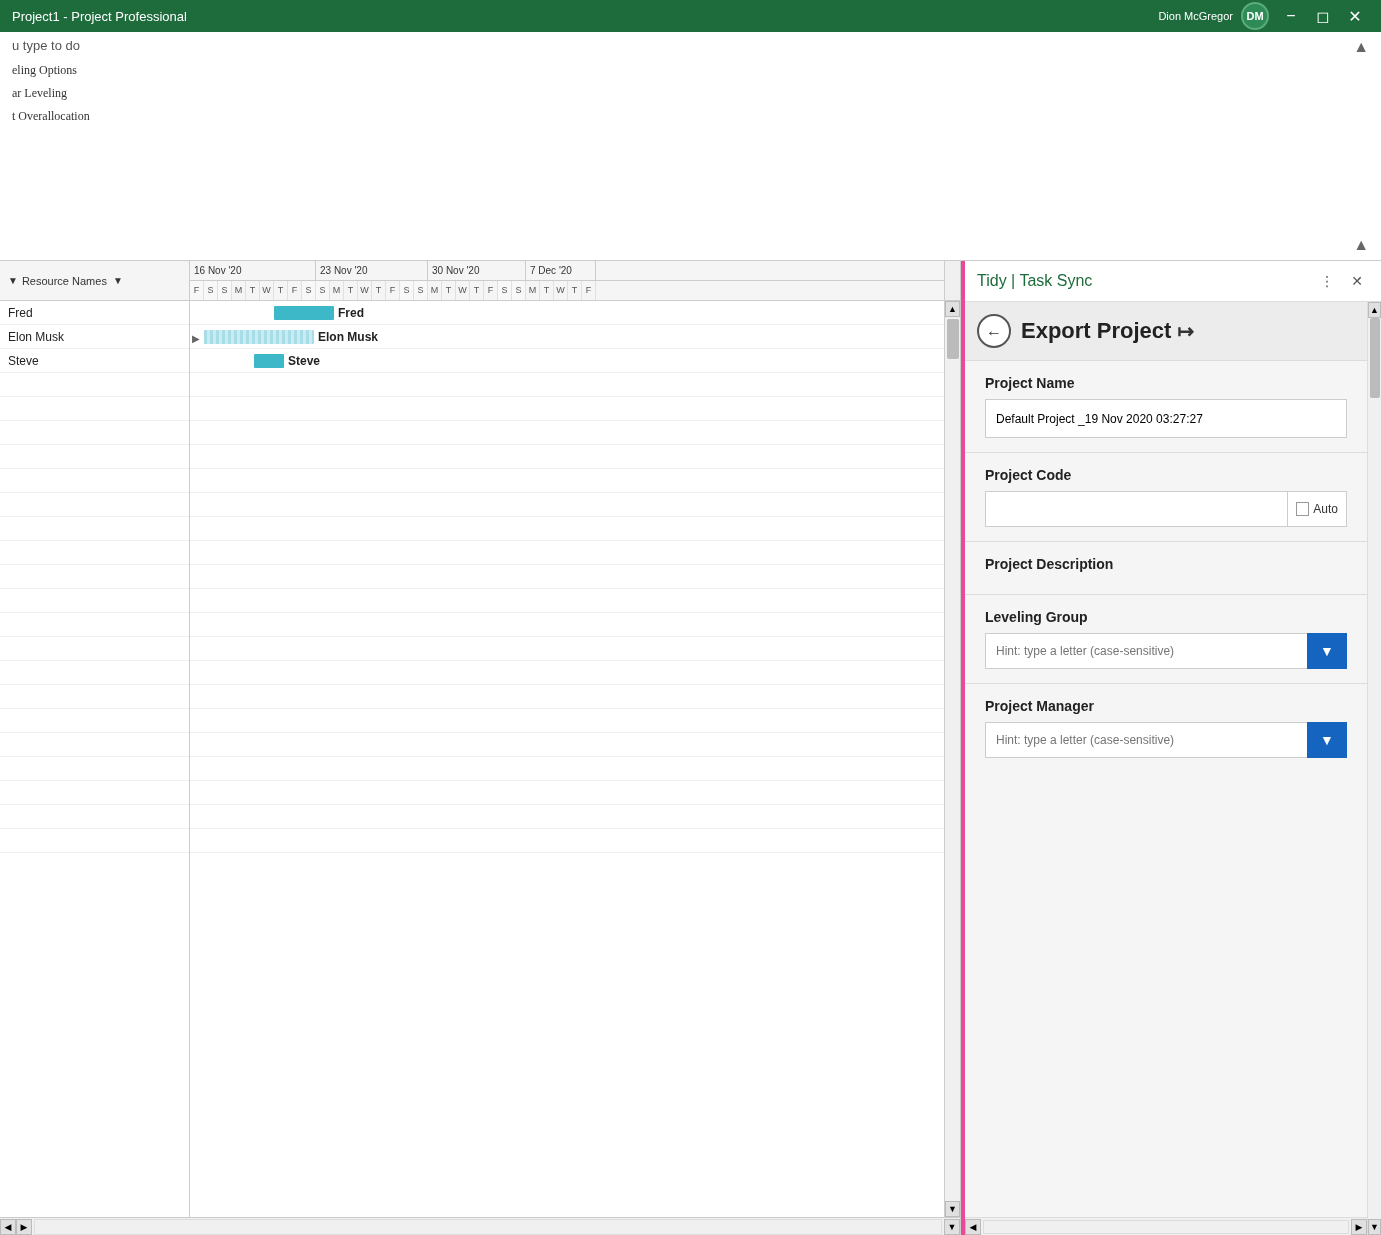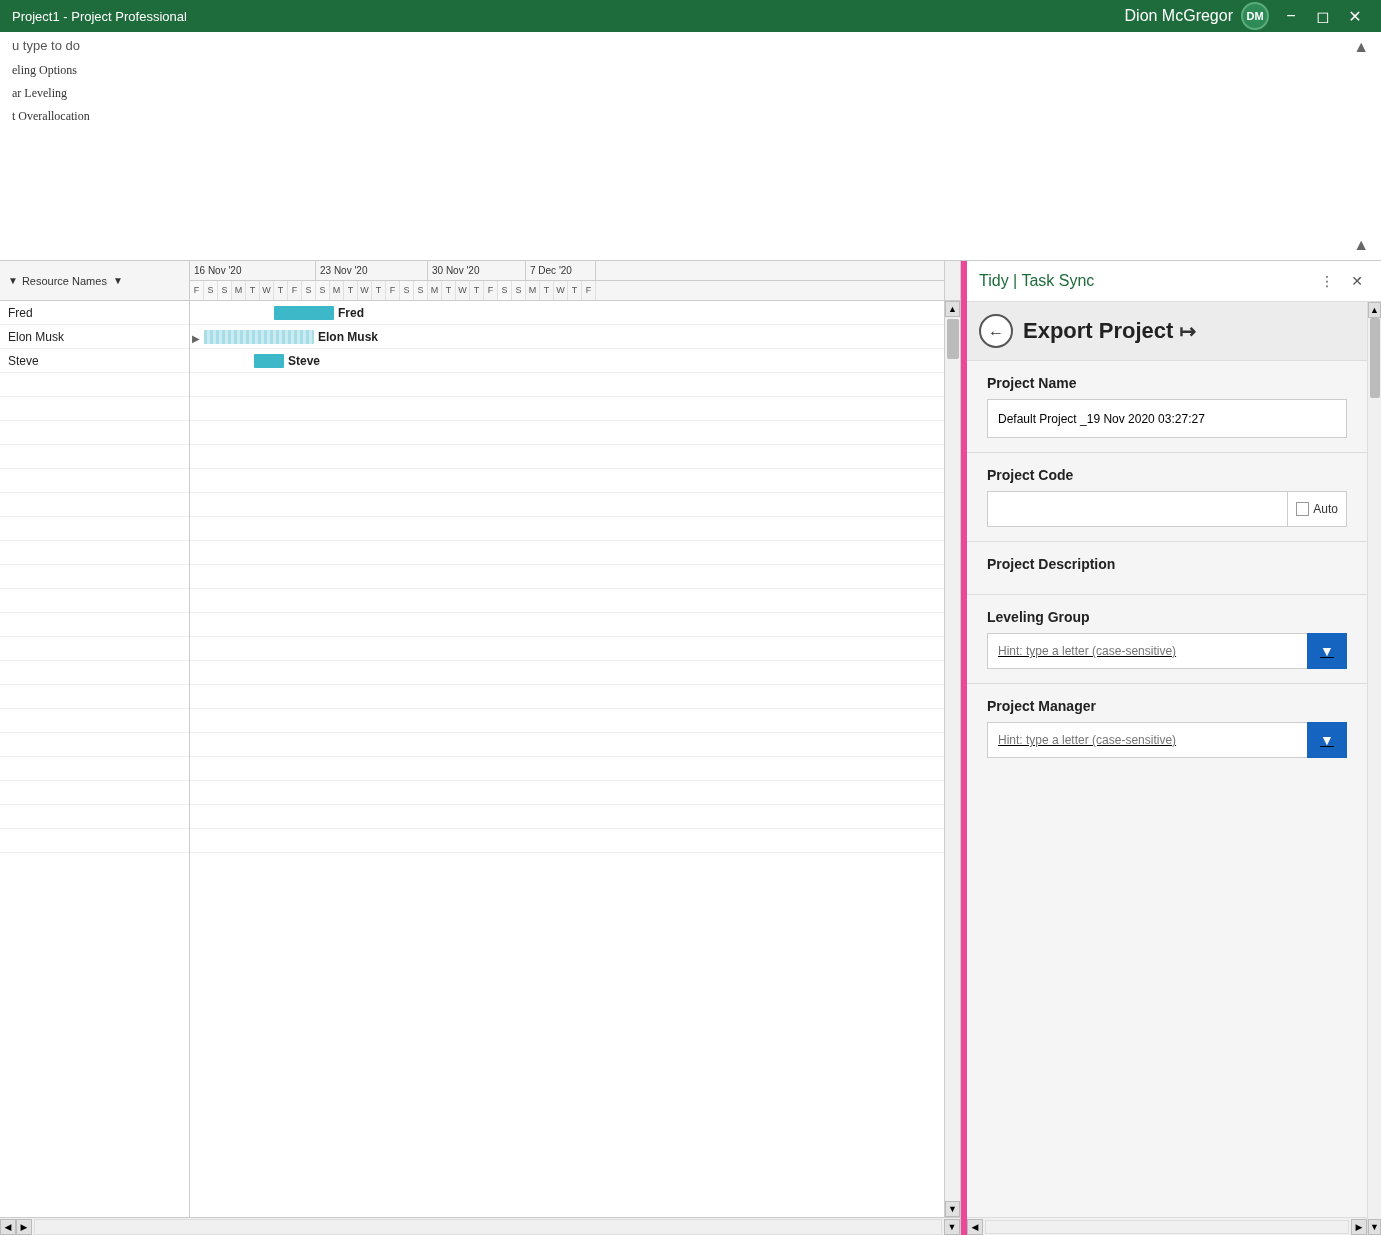--- a/index.html
+++ b/index.html
@@ -101,21 +101,21 @@
     .gantt-scroll-btn { width: 16px; height: 16px; background: #e0e0e0; border: 1px solid #bbb; display: flex; align-items: center; justify-content: center; font-size: 9px; cursor: pointer; }
     .gantt-scroll-track { flex: 1; height: 16px; background: #f0f0f0; border: 1px solid #ddd; margin: 0 2px; position: relative; }
 
     
     .right-panel {
       width: 420px;
       min-width: 420px;
       background: #f5f5f5;
       display: flex;
       flex-direction: column;
-      border-left: 6px solid #ec4899;
+      border-left: 4px solid #ec4899;
       overflow: hidden;
     }
     .panel-header {
       background: white;
       border-bottom: 1px solid #ddd;
       padding: 8px 12px;
       display: flex;
       align-items: center;
       justify-content: space-between;
     }
@@ -168,21 +168,21 @@
       cursor: pointer;
       display: flex;
       align-items: center;
       gap: 4px;
       padding: 0 8px;
       font-size: 12px;
       color: #333;
     }
     .auto-checkbox { width: 14px; height: 14px; border: 1px solid #999; background: white; display: inline-block; }
 
-    .dropdown-row { display: flex; gap: 0; width: 100%; text-decoration: underline; }
+    .dropdown-row { display: flex; gap: 0; width: 100%; }
     .dropdown-input { flex: 1; height: 36px; border: 1px solid #ccc; border-right: none; padding: 0 10px; font-size: 12px; background: white; outline: none; color: #888; }
     .dropdown-btn {
       width: 40px;
       height: 36px;
       background: #1565c0;
       border: none;
       cursor: pointer;
       display: flex;
       align-items: center;
       justify-content: center;
@@ -215,21 +215,21 @@
     
   </style>
 </head>
 <body>
 
 <div class="title-bar">
   <div class="title-bar-left">
     <span>Project1  -  Project Professional</span>
   </div>
   <div class="title-bar-right">
-    <span style="font-size:16px;">Dion McGregor</span>
+    <span style="font-size:11px;">Dion McGregor</span>
     <div class="user-avatar">
       <span>DM</span>
     </div>
     <div class="title-bar-controls">
       <button class="title-btn">−</button>
       <button class="title-btn">◻</button>
       <button class="title-btn close">✕</button>
     </div>
   </div>
 </div>

